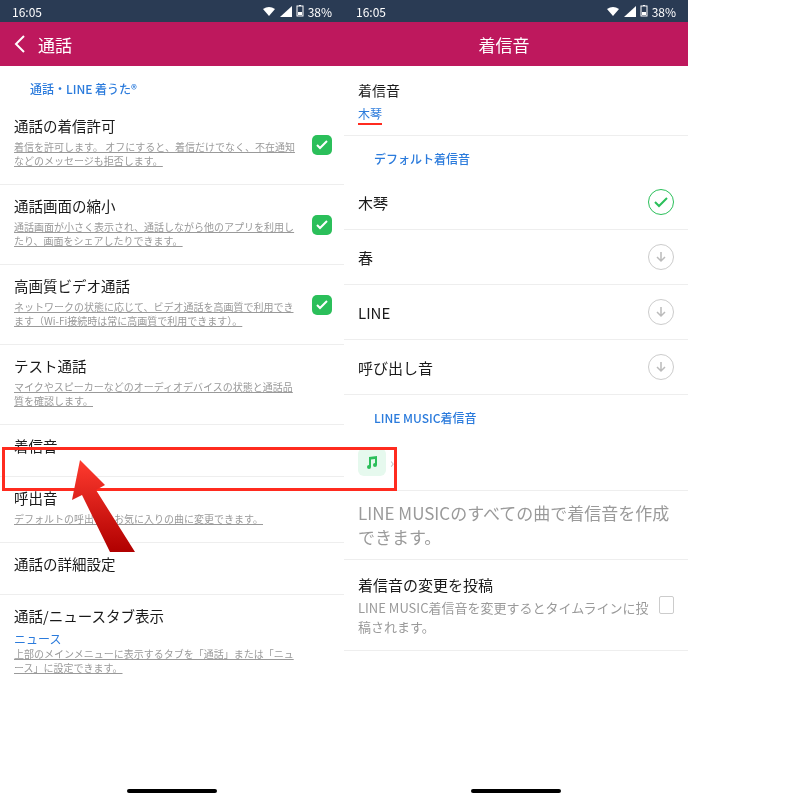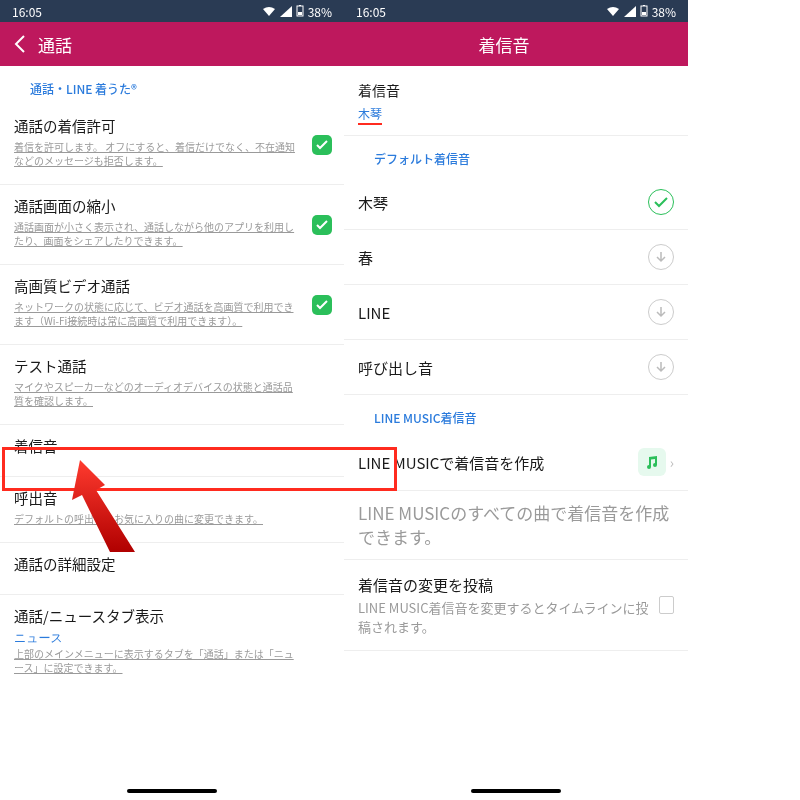--- a/index.html
+++ b/index.html
@@ -81,21 +81,20 @@
     font-size: 10px;
     color: #9a9a9a;
     line-height: 1.4;
     padding-right: 30px;
     text-decoration: underline;
   }
   .row-value {
     font-size: 12px;
     color: #2b7bdc;
     margin-top: 2px;
-    font-family: Liberation Serif, serif;
   }
   .toggle {
     position: absolute;
     right: 12px;
     top: 50%;
     transform: translateY(-50%);
     width: 20px; height: 20px;
     background: #2bbf5a;
     border-radius: 5px;
     display: flex; align-items: center; justify-content: center;
@@ -326,21 +325,20 @@
         <span class="circle-icon">
           <svg width="12" height="12" viewBox="0 0 12 12">
               <path d="M6 1 L6 9 M2 6 L6 10 L10 6" stroke="#bbb" stroke-width="1.5" fill="none"></path>
             </svg>
         </span>
       </div>
 
       <div class="section-header">LINE MUSIC着信音</div>
 
       <div class="option-row">
-        <span class="option-label">LINE MUSICで着信音を作成</span>
         <span style="display:flex;align-items:center">
           <span class="music-icon">
             <svg width="16" height="16" viewBox="0 0 16 16">
                 <path d="M5 3 L13 2 L13 11 A2 2 0 1 1 11 9 L11 5 L7 5.5 L7 13 A2 2 0 1 1 5 11 Z" fill="#2bbf5a"></path>
               </svg>
           </span>
           <span class="chevron">›</span>
         </span>
       </div>
       <div class="note-text">LINE MUSICのすべての曲で着信音を作成できます。</div>

